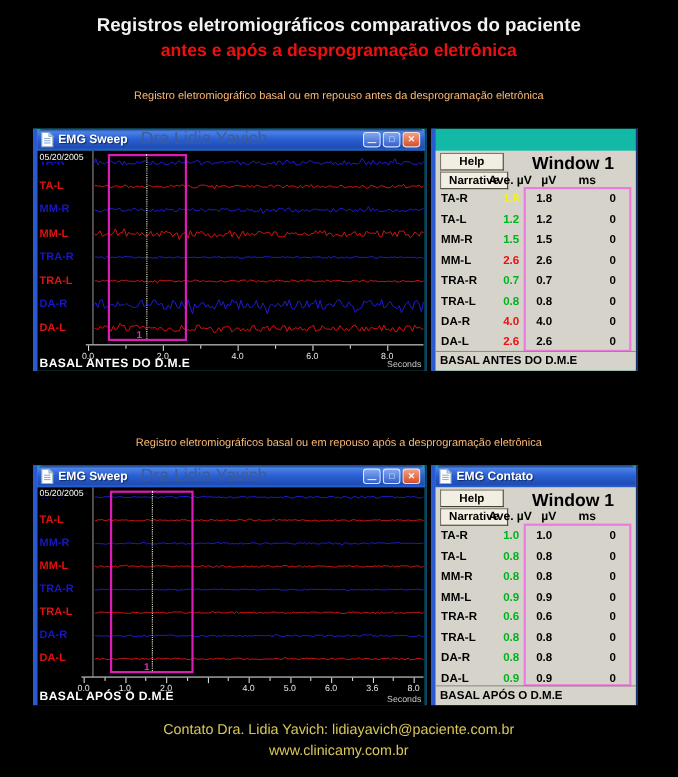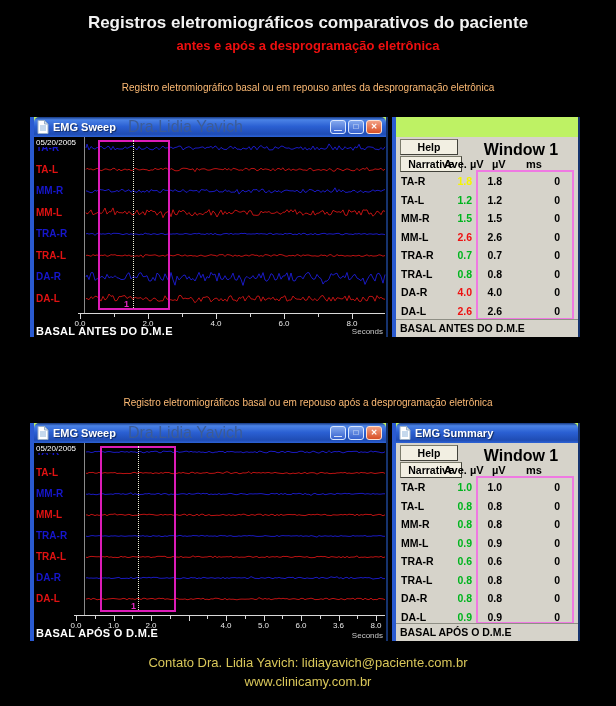--- a/index.html
+++ b/index.html
@@ -1,26 +1,26 @@
 <!DOCTYPE html>
 <html><head>
 <meta charset="utf-8">
 <style>
   html,body{margin:0;padding:0}
   body{width:616px;height:706px;background:#000;position:relative;overflow:hidden;
        font-family:"Liberation Sans",sans-serif;}
   .title1{position:absolute;top:13px;left:0;width:100%;text-align:center;
           color:#f2f2f2;font-size:17px;font-weight:bold}
   .title2{position:absolute;top:38px;left:0;width:100%;text-align:center;
-          color:#ee0f0f;font-size:13px;font-weight:bold}
+          color:#ee0f0f;font-size:16px;font-weight:bold}
   .sec-heading{position:absolute;left:0;width:100%;text-align:center;
           color:#fdba74;font-size:10px}
 
   
-  .win{position:absolute;box-sizing:border-box;background:#bef264;
+  .win{position:absolute;box-sizing:border-box;background:#14b8a6;
        border-left:4px solid #2a5ad0;border-right:2px solid #16336e}
   .tbar{height:20px;position:relative;display:flex;align-items:center;padding:0 3px;
         background:linear-gradient(180deg,#16377e 0%,#4a82e6 14%,#2a5fd2 48%,#1f4cb4 86%,#2d63d6 100%);
         border-top-left-radius:5px;border-top-right-radius:5px}
   .doc-ico{width:12px;height:14px;display:inline-block;flex:0 0 auto}
   .ttext{color:#fff;font-weight:bold;font-size:11px;margin-left:4px;white-space:nowrap;
          text-shadow:1px 1px 1px #102a5e}
   .wmark{color:#3d5c93;font-size:16px;margin-left:12px;white-space:nowrap;overflow:hidden;
          font-weight:normal;opacity:.95}
   .wbtns{position:absolute;right:4px;top:3px;display:flex;gap:2px}
@@ -294,21 +294,21 @@
 
 <div class="win" style="left:392px;top:423px;width:188px;height:218px">
   <div class="tbar">
     <span class="doc-ico">
       <svg width="12" height="14" viewBox="0 0 12 14">
           <path d="M1 .5h6.5L11 4v9.5H1z" fill="#fff" stroke="#9ab0c8"></path>
           <path d="M7.5 .5L11 4H7.5z" fill="#cfe0f0" stroke="#9ab0c8"></path>
           <path d="M3 6h6M3 8h6M3 10h6" stroke="#6f9fd0" stroke-width=".8"></path>
         </svg>
     </span>
-    <span class="ttext">EMG Summary</span>
+    <span class="ttext">EMG Contato</span>
   </div>
   <div class="sbody">
     <div class="xpbtn" style="left:4px;top:2px;width:58px;height:16px">Help</div>
     <div class="w1" style="left:70px;top:4px;width:110px">Window 1</div>
     <div class="xpbtn" style="left:4px;top:19px;width:62px;height:16px">Narrative</div>
     <div class="hdr" style="left:48px;top:21px">Ave. µV</div>
     <div class="hdr" style="left:96px;top:21px">µV</div>
     <div class="hdr" style="left:130px;top:21px">ms</div>
     <div class="sumrect" style="left:80px;top:33px;width:98px;height:148px"></div>
     <div id="rows1">

